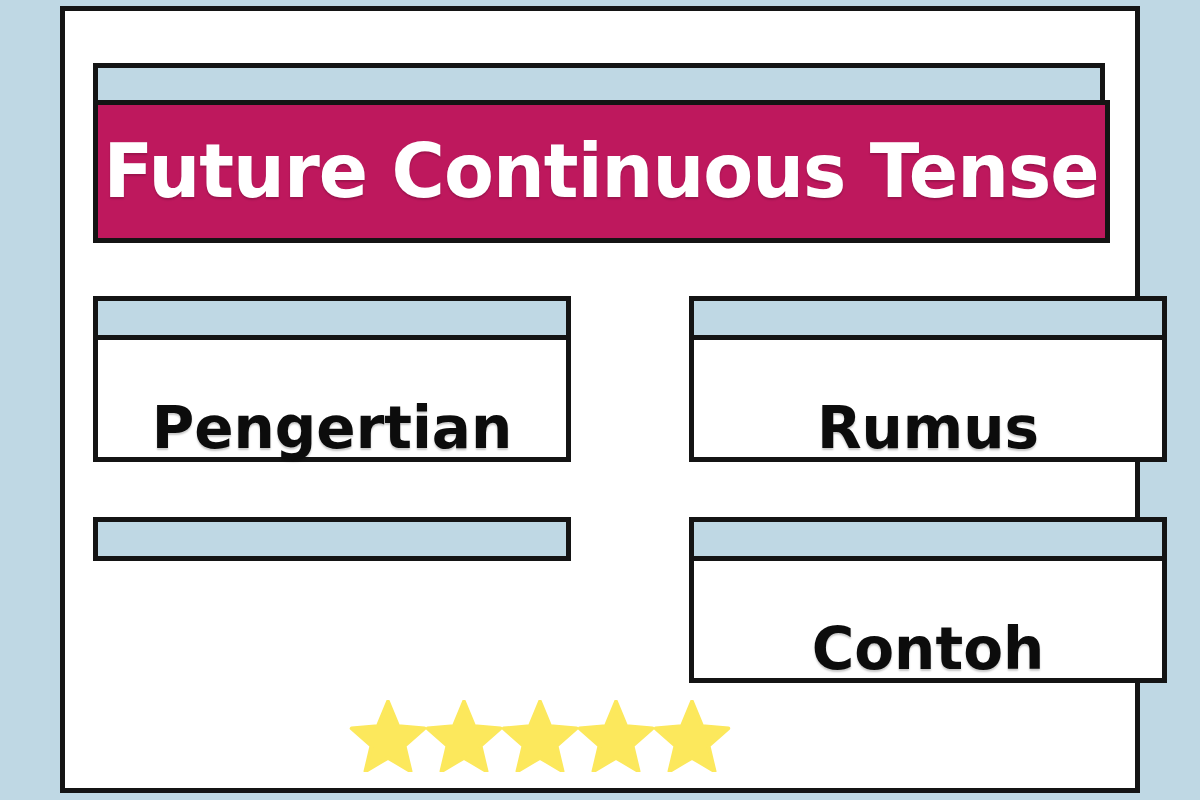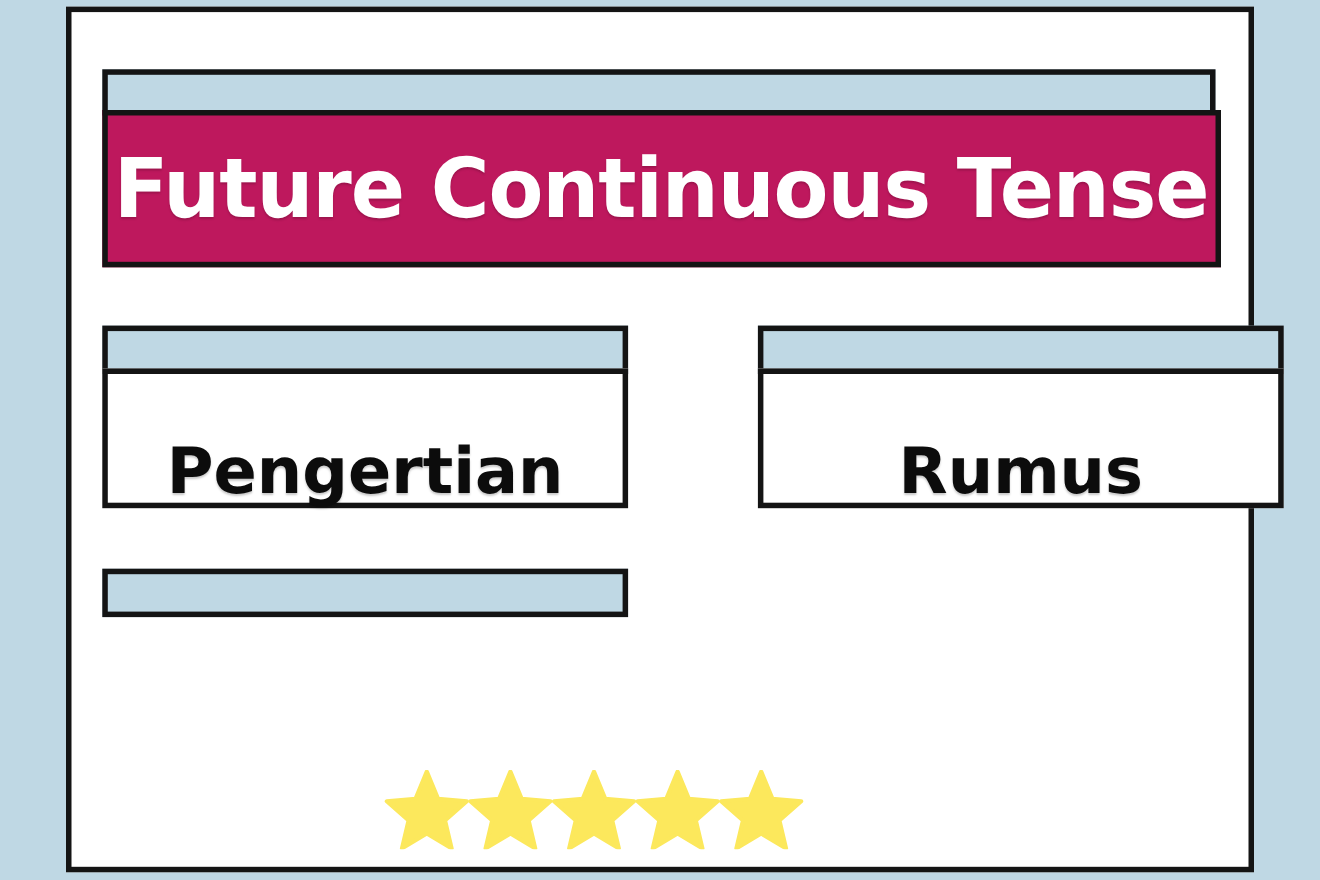--- a/index.html
+++ b/index.html
@@ -166,20 +166,26 @@
       <div class="card-strip"></div>
       <div class="card-body">
         <span class="card-label">Rumus</span>
       </div>
     </div>
 
     <div class="card card-col-left card-row-bottom">
       <div class="card-strip"></div>
     </div>
 
+    <div class="card card-col-right card-row-bottom">
+      <div class="card-strip"></div>
+      <div class="card-body">
+        <span class="card-label">Contoh</span>
+      </div>
+    </div>
 
   </div>
 </div>
 
 <div class="star-row" id="star-row">
     <svg class="star" viewBox="0 0 100 95">
       <path d="M50 2 L63.5 34.5 L98 37.5 L71.8 60.4 L79.8 94 L50 76.2 L20.2 94 L28.2 60.4 L2 37.5 L36.5 34.5 Z" fill="#fce85c" stroke-linejoin="round" stroke="#fce85c" stroke-width="5"></path>
     </svg>
     <svg class="star" viewBox="0 0 100 95">
       <path d="M50 2 L63.5 34.5 L98 37.5 L71.8 60.4 L79.8 94 L50 76.2 L20.2 94 L28.2 60.4 L2 37.5 L36.5 34.5 Z" fill="#fce85c" stroke-linejoin="round" stroke="#fce85c" stroke-width="5"></path>

